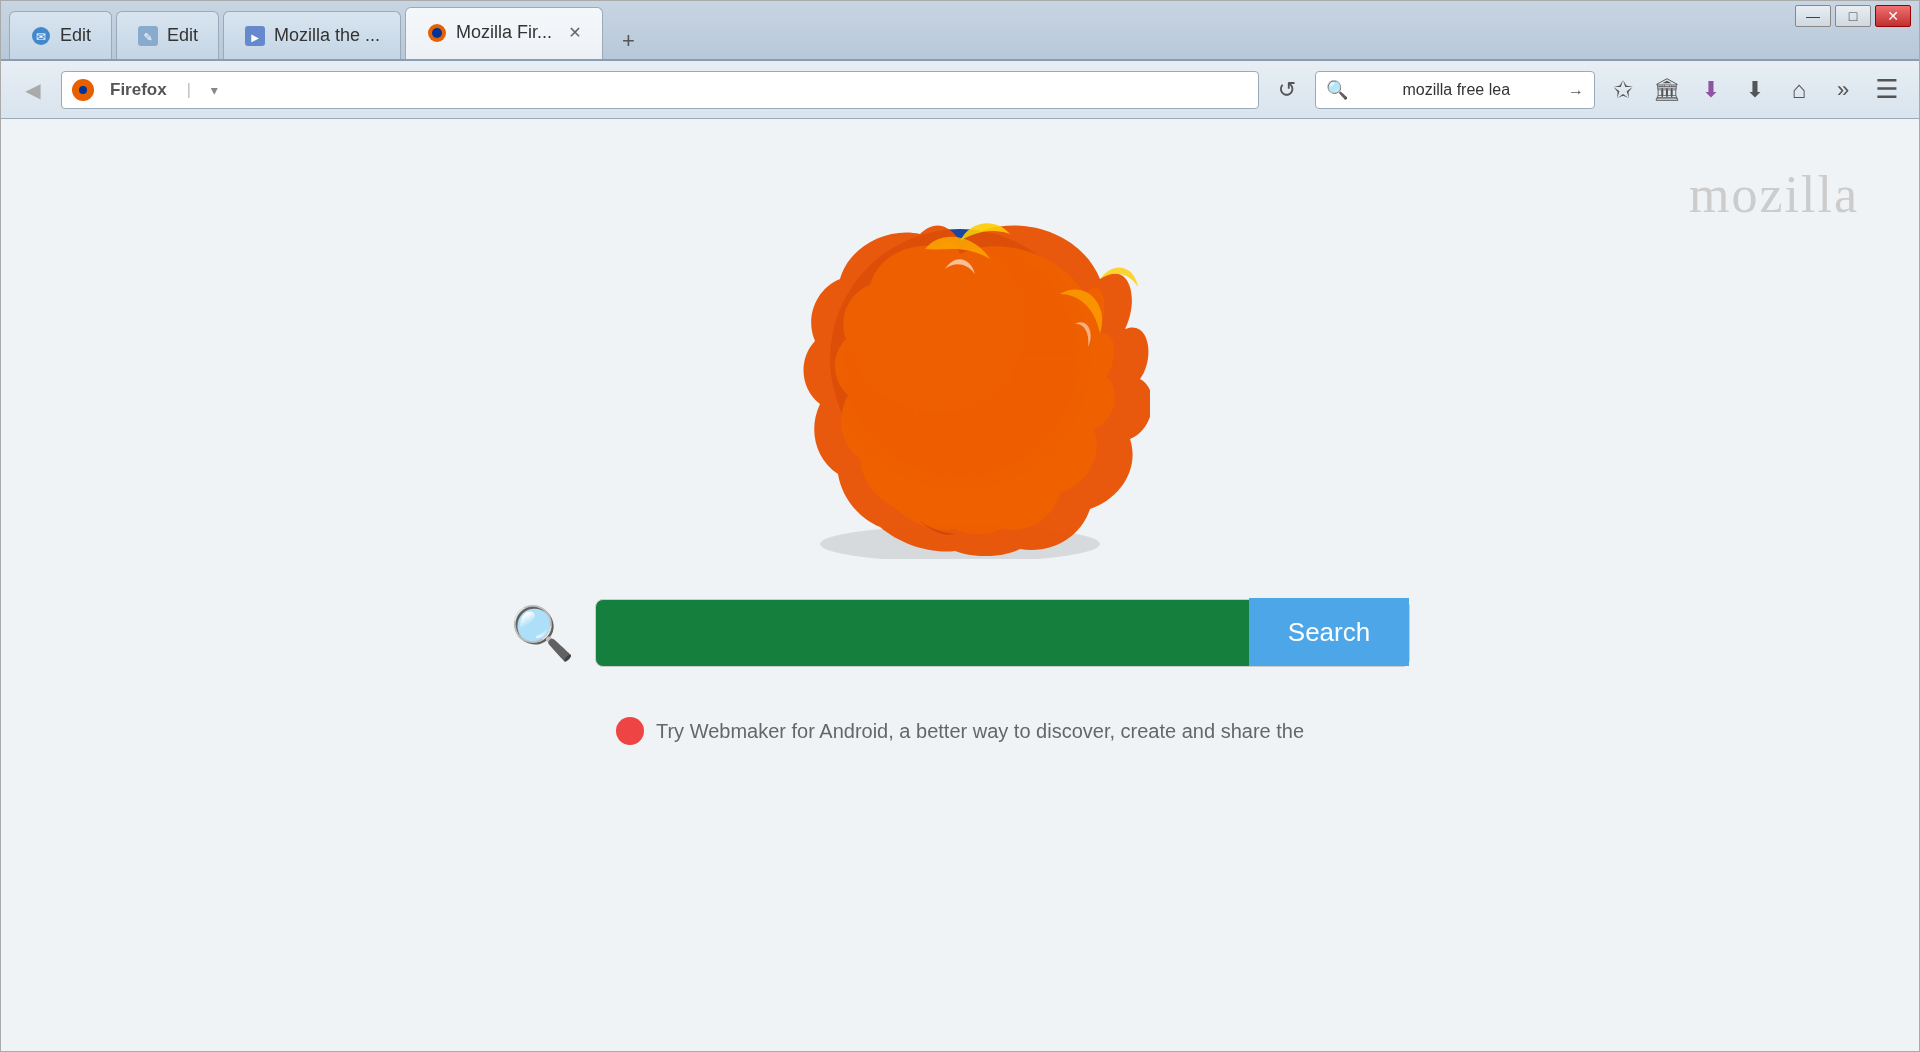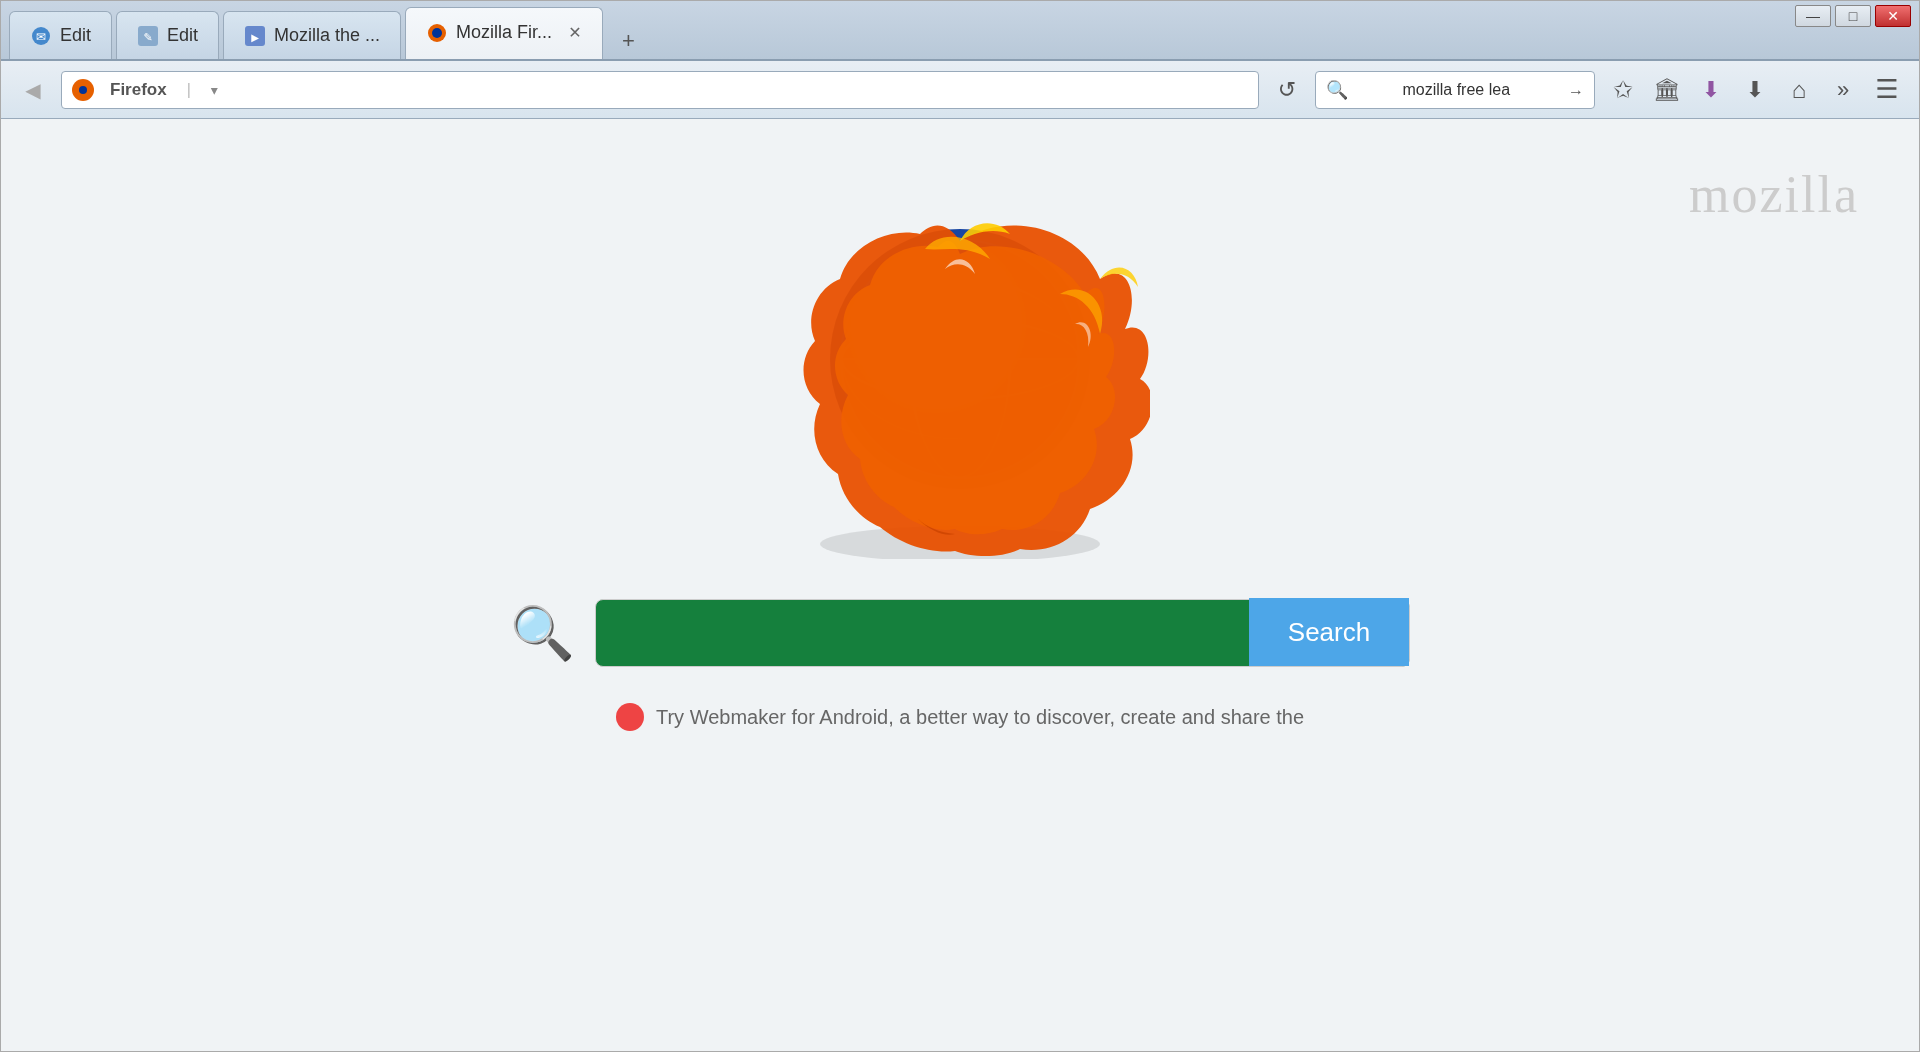--- a/index.html
+++ b/index.html
@@ -97,21 +97,21 @@
       flex: 1; height: 100%; border: none; outline: none; font-size: 24px;
       padding: 0 16px; color: #333; background: transparent;
     }
     .search-button {
       height: 68px; width: 160px; background: #4da6e8; color: white;
       border: none; font-size: 26px; cursor: pointer; font-weight: normal;
     }
 
     
     .bottom-text {
-      margin-top: 36px; font-size: 20px; color: #666; display: flex; align-items: center; gap: 12px;
+      margin-top: 50px; font-size: 20px; color: #666; display: flex; align-items: center; gap: 12px;
     }
     .bottom-icon { width: 28px; height: 28px; background: #e44; border-radius: 50%; }
     .win-btn {
       width: 36px; height: 22px; display: flex; align-items: center; justify-content: center;
       font-size: 14px; cursor: pointer; border: 1px solid #888; border-radius: 2px;
       background: linear-gradient(to bottom, #e8eef4, #d0d8e0);
       color: #444;
     }
     .win-btn.close { background: linear-gradient(to bottom, #f07070, #c03030); color: white; border-color: #900; }
     .win-controls-row {

